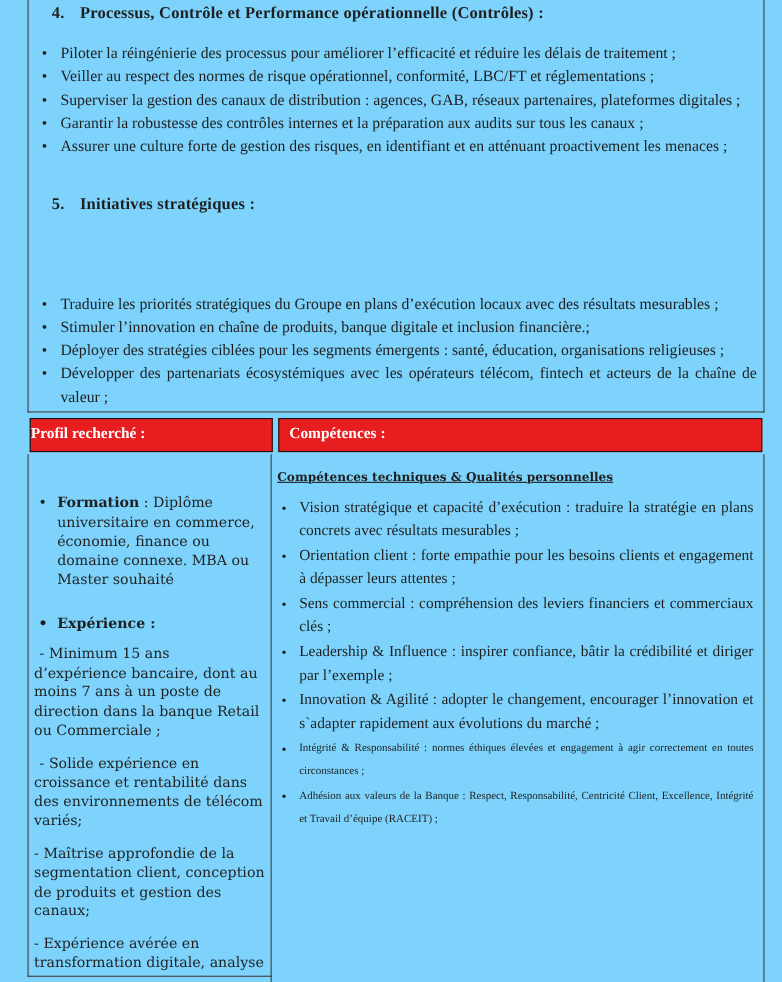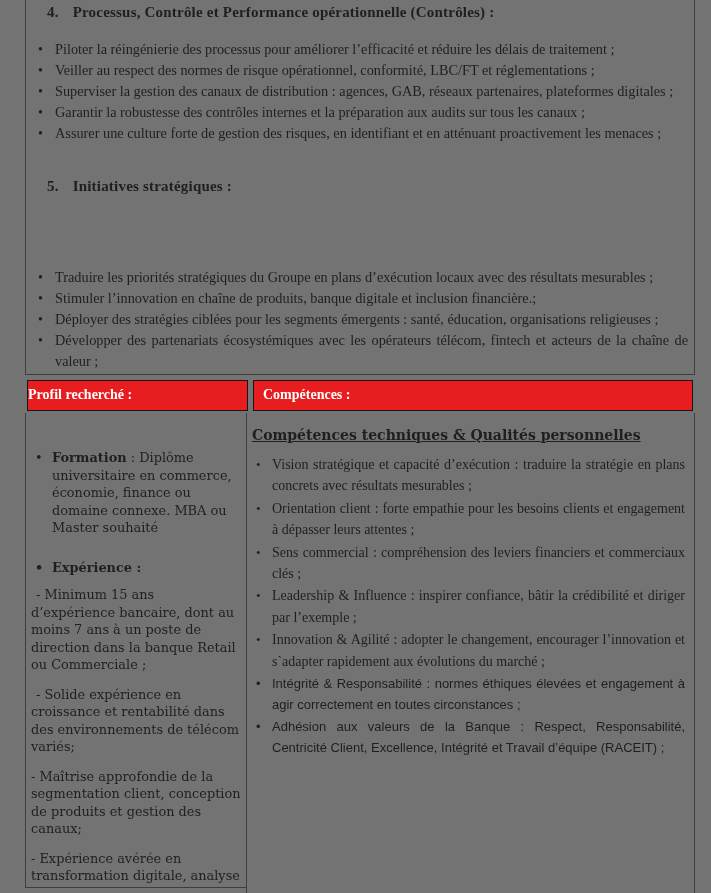--- a/index.html
+++ b/index.html
@@ -1,20 +1,20 @@
 <!DOCTYPE html>
 <html style="--header-red: #e81d1f;"><head>
 <meta charset="utf-8">
 <style>
   :root { --header-red:#e81d1f; --ink:#1f1f1f; --line:#3e3e3e; }
   * { box-sizing:border-box; }
   html,body { margin:0; padding:0; background:#ffffff; }
   #page {
     position:relative; width:711px; height:893px; overflow:hidden;
-    background:#737373; color:var(--ink);
+    background:#7dd3fc; color:var(--ink);
     font-family:"Liberation Serif", serif;
   }
 
   
   .outer-box {
     position:absolute; left:25px; top:-8px; width:670px; height:383px;
     border-left:1.5px solid var(--line);
     border-right:1.5px solid var(--line);
     border-bottom:1.5px solid var(--line);
   }
@@ -74,35 +74,35 @@
   ul.profile-list li { position:relative; padding-left:21px; }
   ul.profile-list li::before {
     content:"\2022"; position:absolute; left:4px; top:0;
   }
   #profile-formation { margin-bottom:22px; }
   #profile-experience { margin-bottom:10px; font-weight:bold; }
   .profile-para { margin:0 0 12px 0; }
   .indent-first { text-indent:5px; }
 
   #competences-heading {
-    font-family:"DejaVu Serif", serif; font-size:14px; font-weight:bold;
+    font-family:"DejaVu Serif", serif; font-size:11px; font-weight:bold;
     text-decoration:underline; margin:0 0 11px 0;
   }
   ul.comp-list {
     margin:0; padding:0; list-style:none;
     font-size:14px; line-height:21.4px;
   }
   ul.comp-list li {
     position:relative; padding-left:20px; text-align:justify; margin-bottom:1px;
   }
   ul.comp-list li::before {
     content:"\2022"; position:absolute; left:4px; top:0; font-size:13px;
   }
   ul.comp-list li.alt-font {
-    font-family:Liberation Sans, sans-serif; font-size:13px; line-height:21px;
+    font-family:Liberation Serif, serif; font-size:10px; line-height:21px;
   }
 </style>
 </head>
 <body>
 
 <div id="page">
 
   <div class="outer-box"></div>
 
   <div id="heading-4" class="sec-heading">

